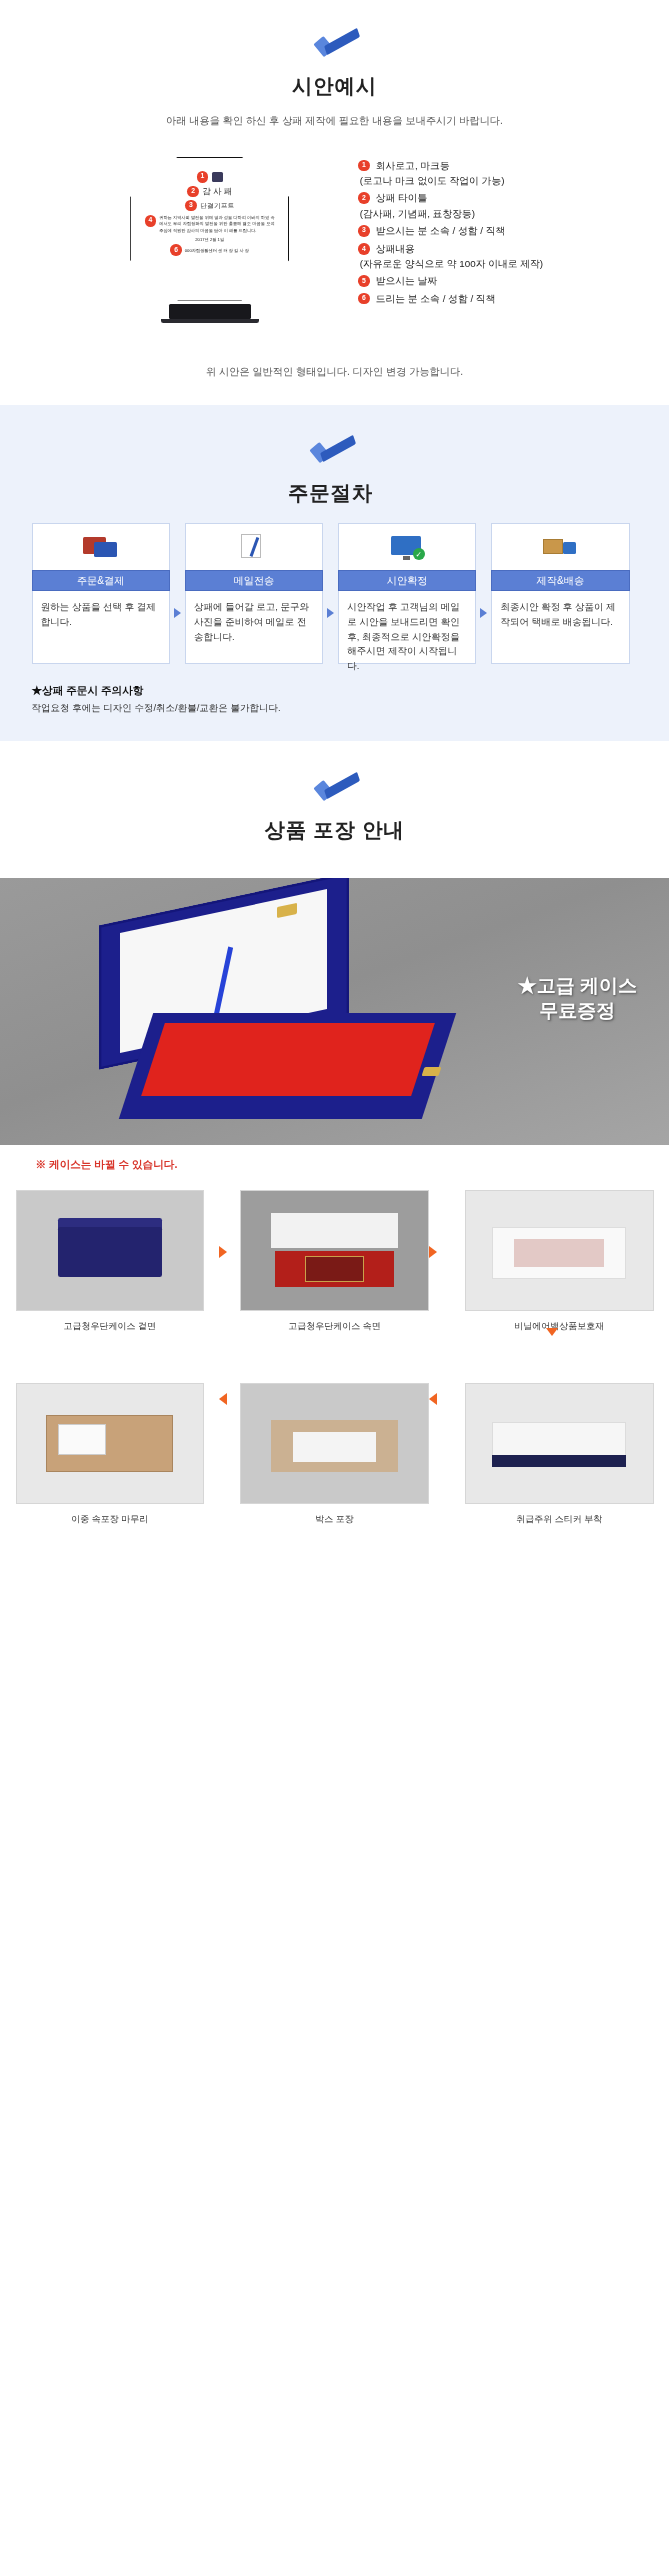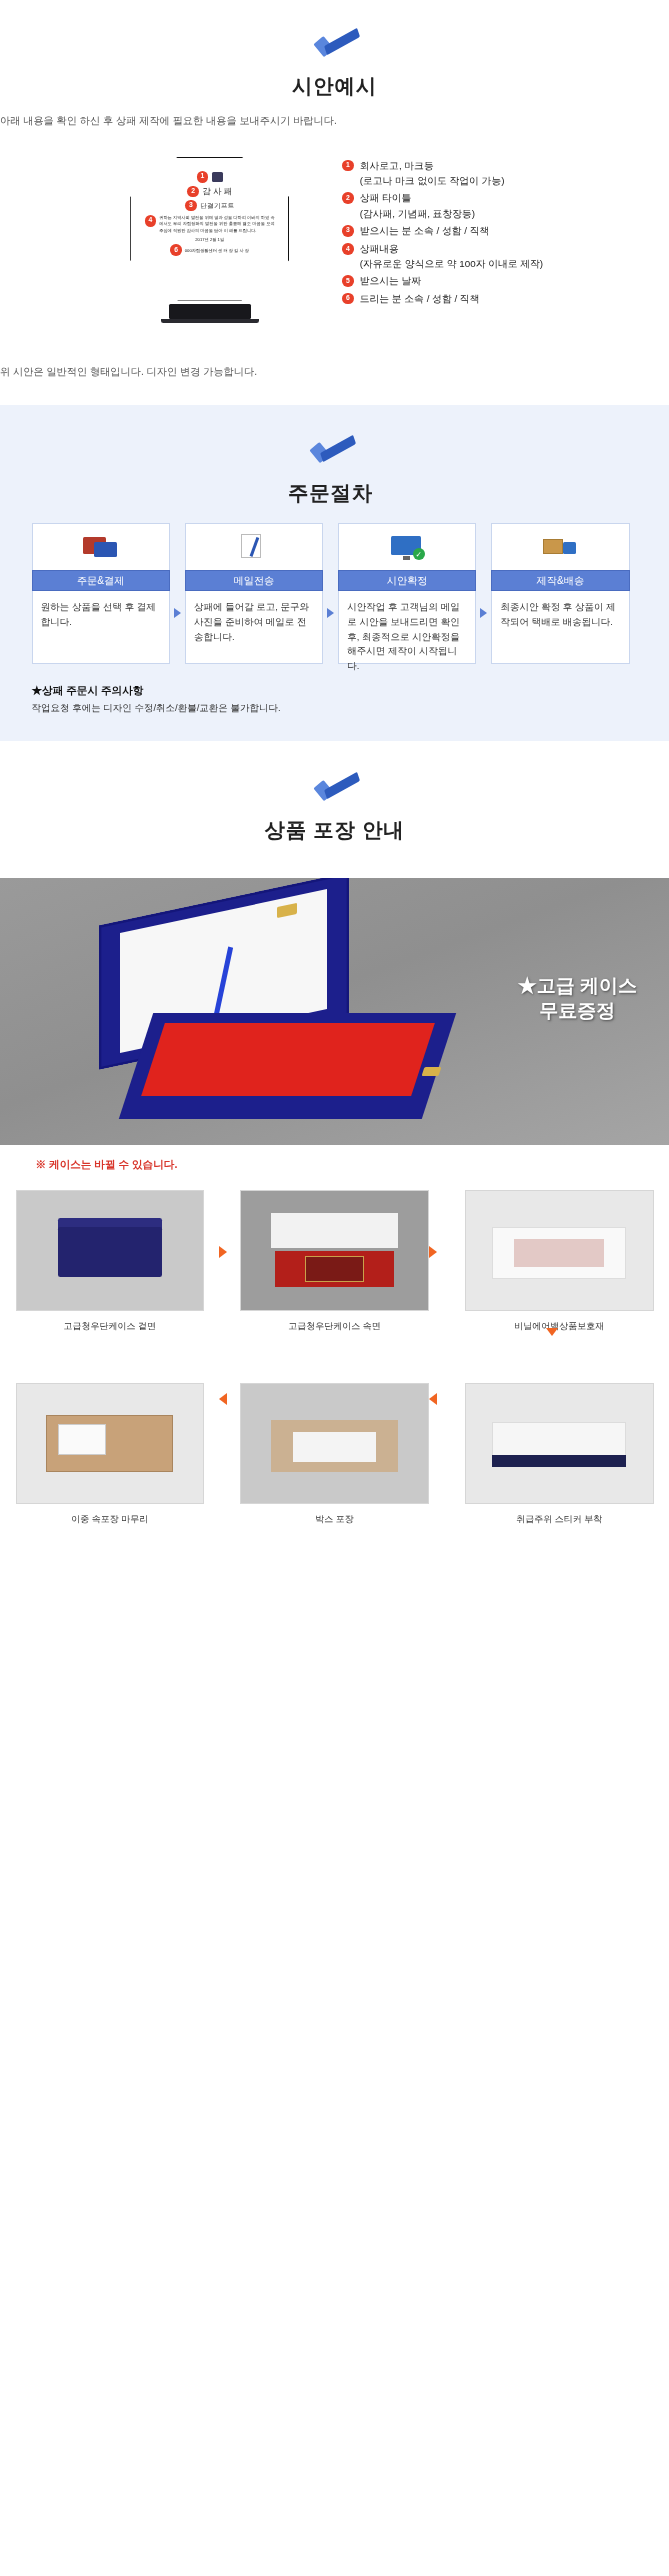--- a/index.html
+++ b/index.html
@@ -31,20 +31,21 @@
 
   .section-title {
     text-align: center;
     font-size: 20.4px;
     color: #222;
     letter-spacing: 0.8px;
     margin-bottom: 13.6px;
     font-weight: bold;
   }
   .section-sub {
+    text-align: center;
     font-size: 10.2px;
     color: #555;
   }
 
   
   .sec1 { padding: 30px 0 26px 0; }
   .sec1-body {
     display: flex; justify-content: center; align-items: flex-start;
     margin-top: 29px; gap: 7.6px;
   }
@@ -67,21 +68,21 @@
   }
   .badge {
     display: inline-flex; align-items: center; justify-content: center;
     width: 11.4px; height: 11.4px; border-radius: 50%;
     background: #e8402a; color: #fff; font-size: 6.8px; line-height: 1;
     font-weight: bold; flex: 0 0 auto;
   }
   .legend { width: 242px; padding-top: 3px; }
   .legend-row {
     display: flex; align-items: flex-start; gap: 6px; margin-bottom: 2.3px;
-    font-size: 9.8px; color: #222;
+    font-size: 9.8px; color: #222; margin-left: 16px;
   }
   .legend-note {
     font-size: 9.8px; color: #222; margin: 0 0 4.5px 17.4px;
   }
   .sec1-footer { margin-top: 26px; }
 
   
   .sec2 { background: #edf2fb; padding: 32px 8px 26px 0; }
   .steps {
     width: 598px; margin: 16.7px auto 0 auto;

